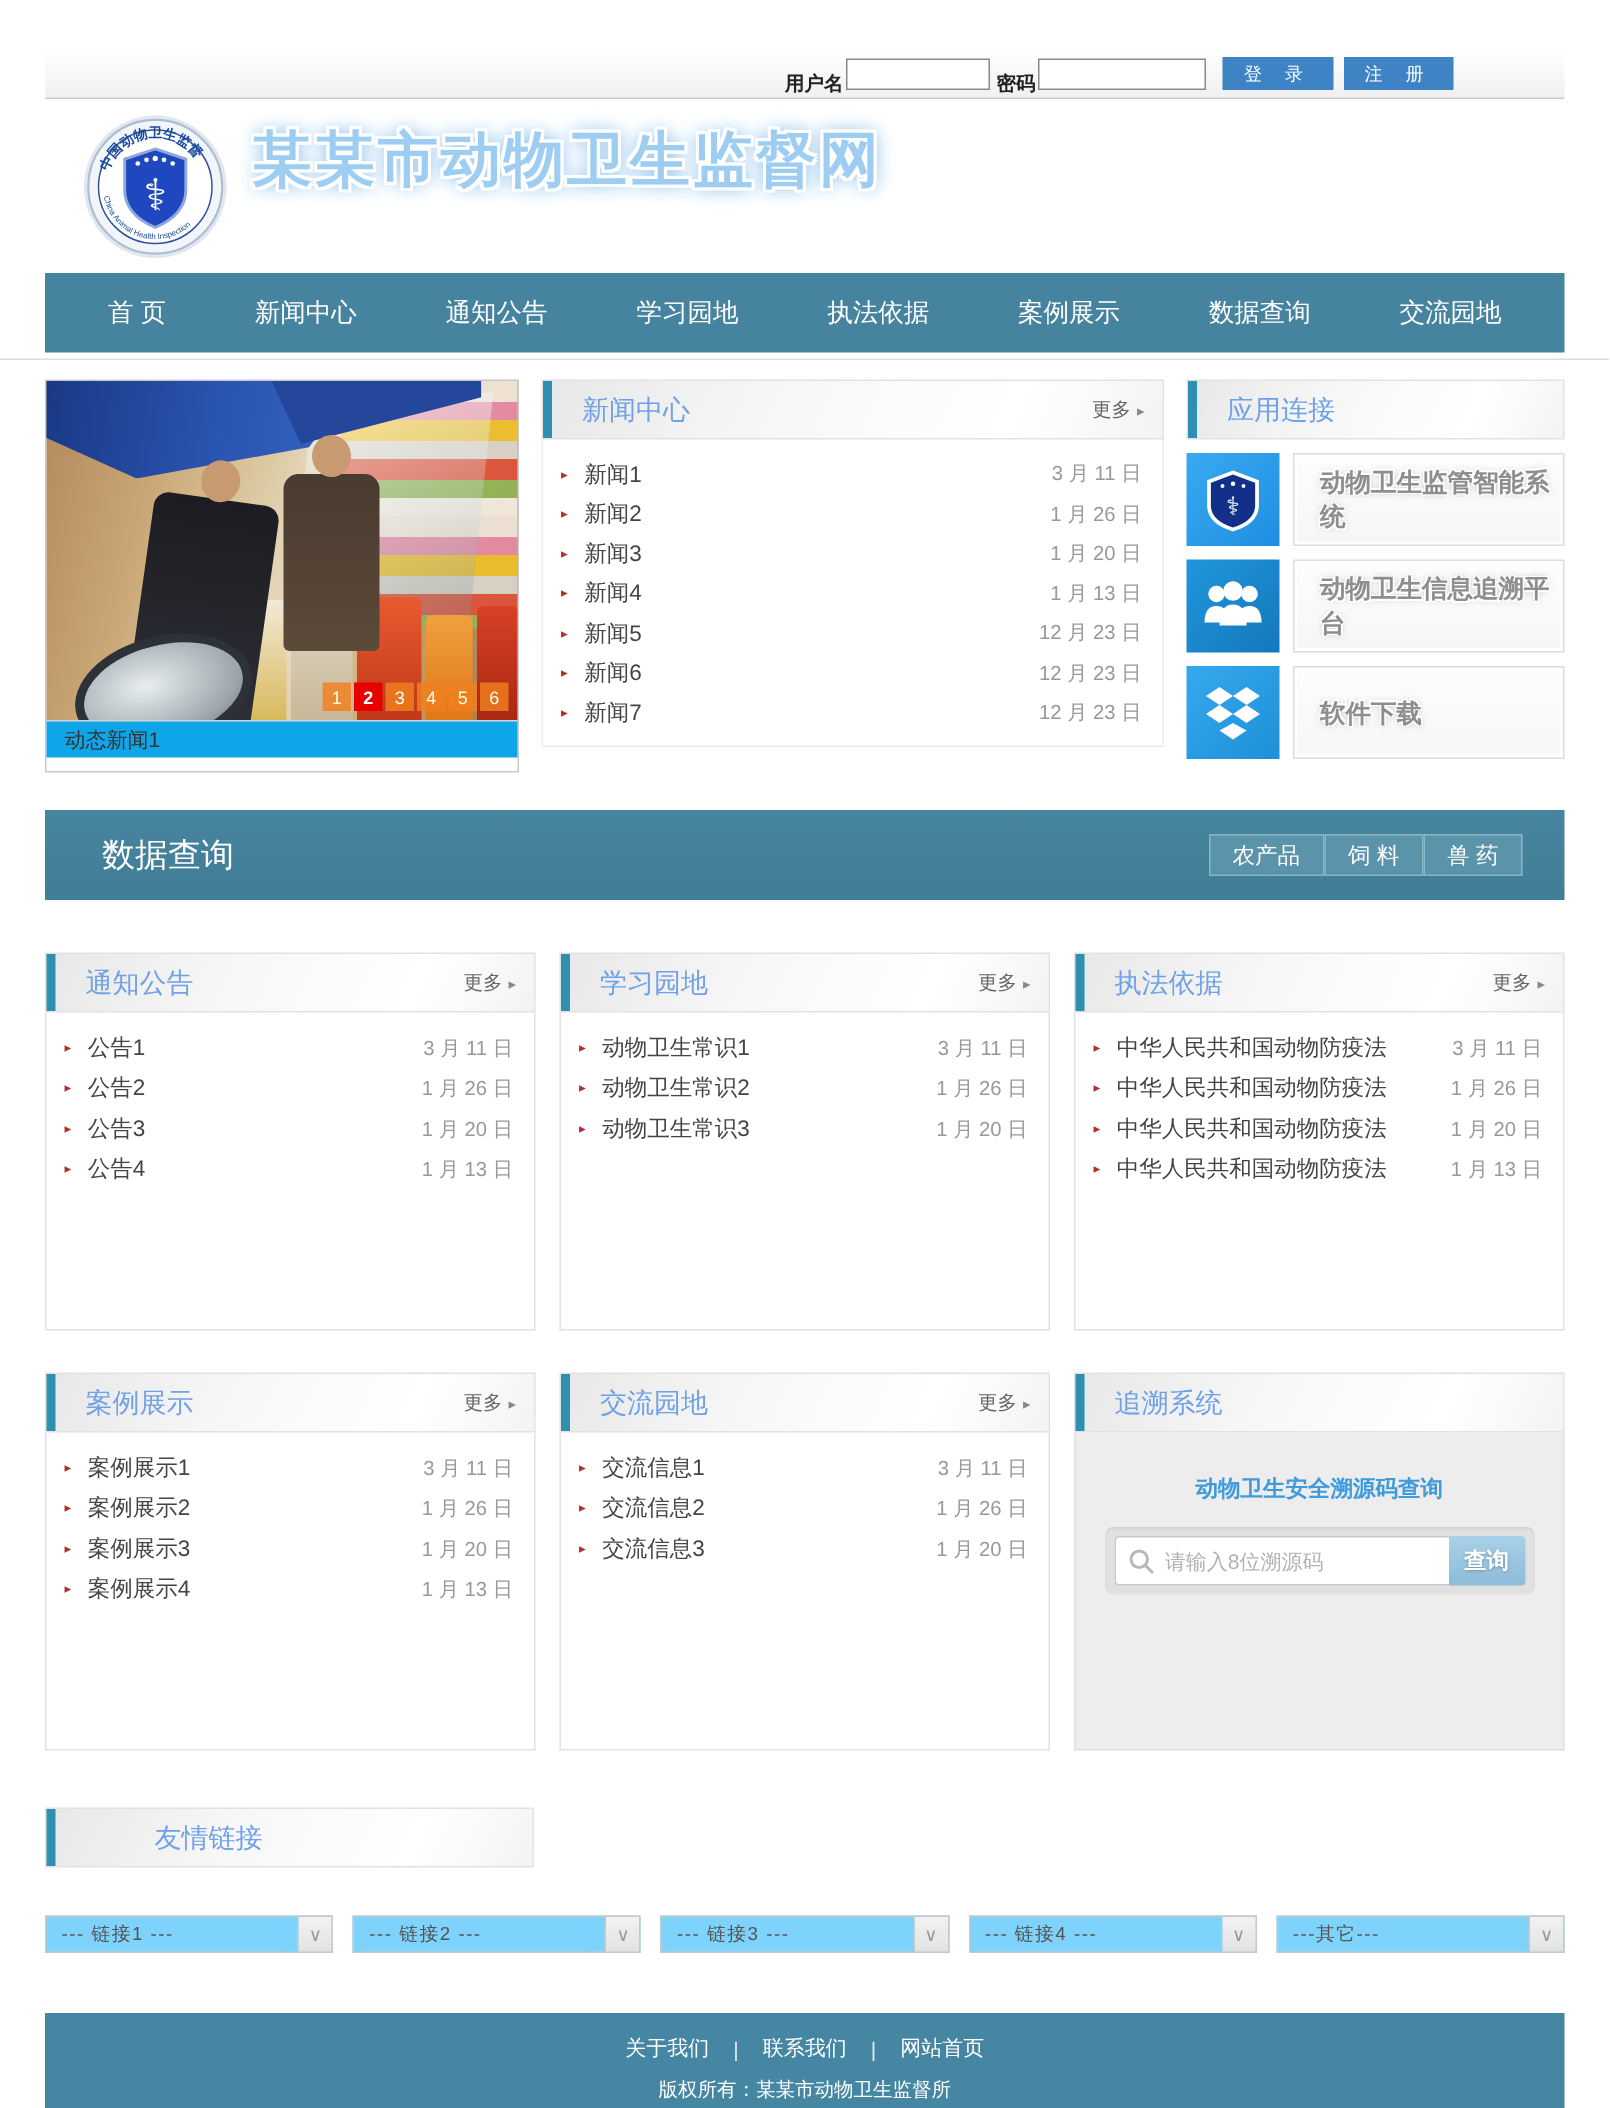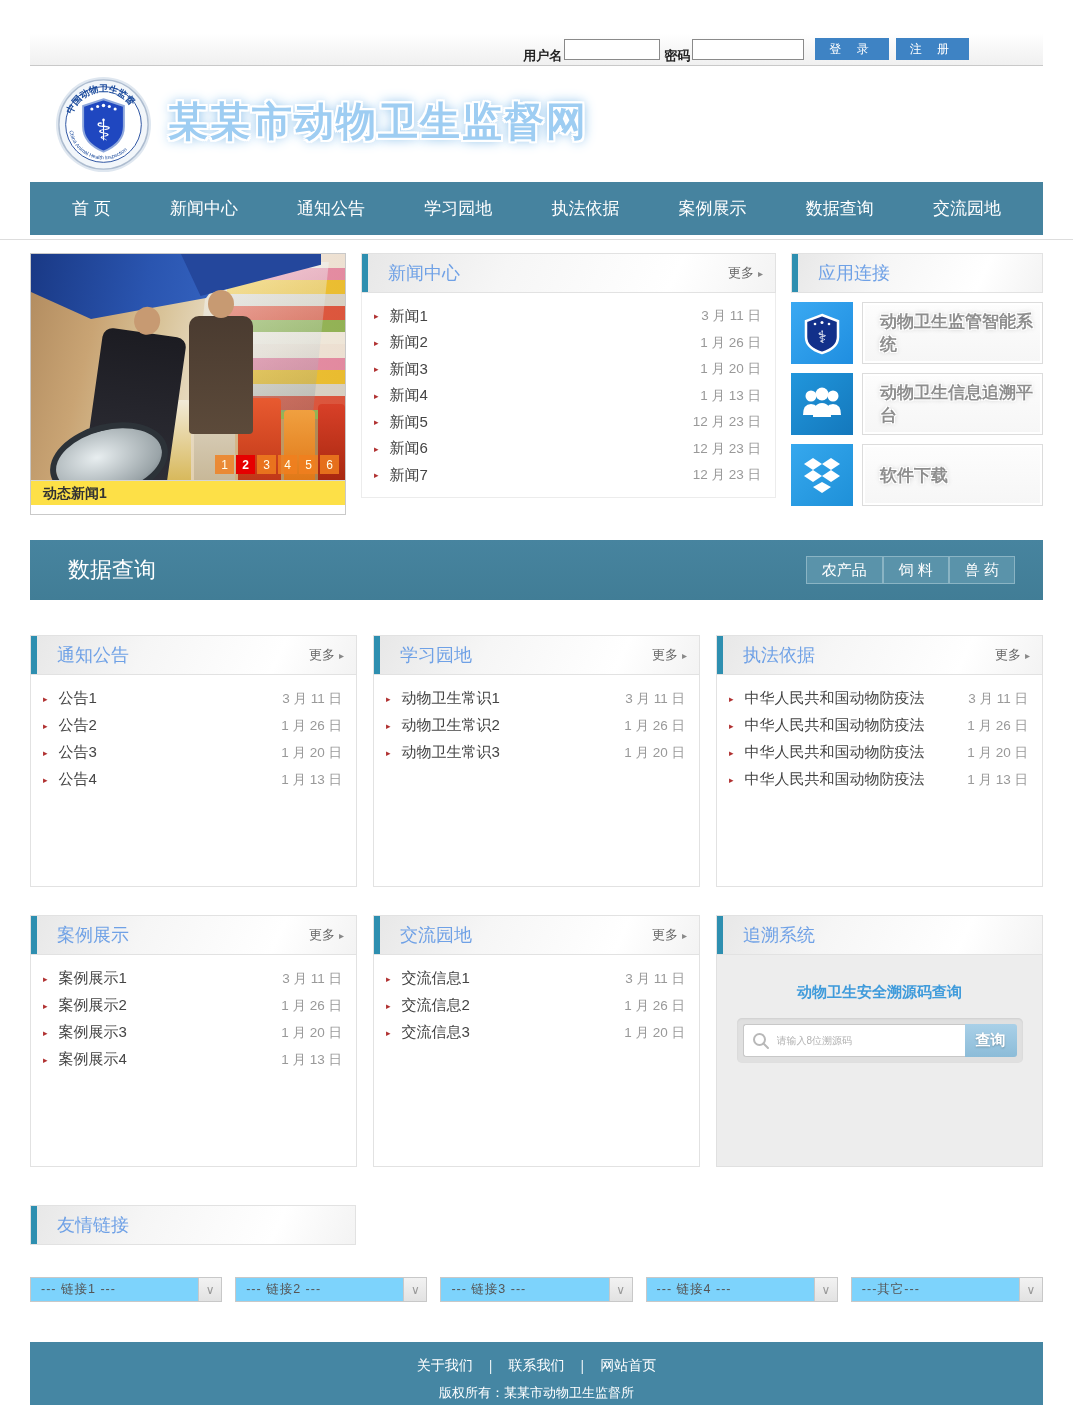--- a/index.html
+++ b/index.html
@@ -12,21 +12,21 @@
     border-bottom:1px solid #c9c9c9; display:flex; align-items:center; justify-content:flex-end;
     padding-right:74px; font-size:13px; }
   .login-bar label { font-weight:bold; color:#222;margin-top:13px; }
   .login-input { width:96px; height:21px; border:1px solid #8a8a8a; background:#fff; margin:0 4px 0 2px; font-size:12px; padding:0 4px; }
   .login-input.pwd { width:112px; }
   .login-btn { height:22px; padding:0 14px; background:#3e83c4; color:#fff; border:none; font-size:12px; margin-left:7px; cursor:pointer; letter-spacing:6px; }
 
   
   .site-header { height:116px; position:relative; background:#fff; }
   .logo { position:absolute; left:25px; top:10px; width:97px; height:97px; }
-  .site-title { position:absolute; left:138px; top:28px; font-size:40px; font-weight:bold; color:#9ecdf2;
+  .site-title { position:absolute; left:138px; top:13px; font-size:40px; font-weight:bold; color:#9ecdf2;
     letter-spacing:2px;
     text-shadow:-2px 0 0 #fff,2px 0 0 #fff,0 -2px 0 #fff,0 2px 0 #fff,-2px -2px 0 #fff,2px 2px 0 #fff,-2px 2px 0 #fff,2px -2px 0 #fff,0 0 14px #86bce8,0 0 10px #a7d2f2; }
 
   
   .nav { height:53px; background:#46839f; display:flex; align-items:center; justify-content:space-between;
     padding:0 42px; }
   .nav-item { color:#fff; font-size:17px; cursor:pointer; white-space:nowrap; }
   .nav-underline { width:1073px; margin:4px 0 0 -30px; border-top:1px solid #ddd; }
 
   
@@ -49,21 +49,21 @@
   .bag1 { width:44px; height:80px; background:linear-gradient(#f2ead8,#d8b95c); }
   .bag2 { width:46px; height:84px; background:linear-gradient(#e0d8c8,#c8b898); }
   .bag3 { width:48px; height:82px; background:linear-gradient(#e85a30,#c03818); }
   .bag4 { width:34px; height:70px; background:linear-gradient(#f0a040,#e07818); }
   .bag5 { width:30px; height:76px; background:linear-gradient(#d84028,#a82810); }
   .mirror { position:absolute; left:18px; bottom:-18px; width:120px; height:74px; border-radius:50%;
     background:radial-gradient(ellipse at 40% 40%,#e8eef0,#9aa4a8 70%,#55606a); border:6px solid #2c3238; transform:rotate(-14deg); }
   .pager { position:absolute; right:6px; bottom:6px; display:flex; gap:2px; }
   .page-num { width:19px; height:19px; background:rgba(240,127,30,.82); color:#ffe; font-size:12px; display:flex; align-items:center; justify-content:center; cursor:pointer; }
   .page-num.active { background:#e60000; color:#fff; font-weight:bold; }
-  .caption { height:25px; line-height:25px; background:#fde047; border-top:1px solid #d5d5d5; padding-left:12px; font-size:14px; color:#333;font-weight:bold; }
+  .caption { height:25px; line-height:25px; background:#0ea5e9; border-top:1px solid #d5d5d5; padding-left:12px; font-size:14px; color:#333; }
 
   
   .panel-header { position:relative; height:40px; background:linear-gradient(115deg,#e7e7e7 0%,#f6f6f6 35%,#ffffff 75%,#f3f3f3 100%); border:1px solid #e2e2e2; display:flex; align-items:center; }
   .panel-header::before { content:""; position:absolute; left:0; top:0; bottom:0; width:6px; background:#2e8fb0; }
   .panel-title { margin-left:26px; font-size:18px; color:#6fa1e6; }
   .more-link { position:absolute; right:12px; font-size:13px; color:#666; cursor:pointer; }
   .more-link .arr { color:#888; font-size:10px; margin-left:4px; }
   .panel-body { background:#fff; border:1px solid #e2e2e2; border-top:none; padding-top:10px; }
   .item-row { display:flex; align-items:center; padding:0 14px 0 12px; cursor:pointer; }
   .bullet { color:#b03030; font-size:9px; margin-right:11px; }
@@ -97,26 +97,26 @@
   .panel-row.second { margin-top:28px; }
   .panel { flex:1; }
   .panel .panel-body { height:212px; }
   .panel .item-row { height:27px; }
 
   
   .trace-body { background:#ededed; border:1px solid #e0e0e0; border-top:none; height:212px; }
   .trace-heading { text-align:center; padding-top:28px; font-size:15px; font-weight:bold; color:#3f9bdb; cursor:pointer; }
   .search-wrap { width:286px; margin:16px auto 0; background:#e0e0e0; border-radius:5px; padding:6px; display:flex; box-shadow:inset 0 1px 2px rgba(0,0,0,.08); }
   .search-field { flex:1; height:33px; background:#fff; border:1px solid #c8c8c8; border-right:none; border-radius:3px 0 0 3px; display:flex; align-items:center; padding:0 8px; }
-  .search-field input { border:none; outline:none; flex:1; font-size:10px; color:#555; margin-left:7px; background:transparent; font-family:inherit; }
+  .search-field input { border:none; outline:none; flex:1; font-size:14px; color:#555; margin-left:7px; background:transparent; font-family:inherit; }
   .search-field input::placeholder { color:#b2b2b2; }
   .search-btn { width:52px; height:33px; border:none; border-radius:0 3px 3px 0; background:linear-gradient(#a9d0e8,#8cbcd8); color:#fff; font-size:15px; font-weight:bold; cursor:pointer; text-shadow:0 1px 2px rgba(0,0,0,.25); }
 
   
-  .friend-header { margin-top:38px; width:326px; }
+  .friend-header { margin-top:38px; width:326px;padding-left:46px; }
   .selects-row { margin-top:32px; display:flex; gap:13px; }
   .fake-select { flex:1; height:25px; border:1px solid #c8c8c8; background:#7dd3fc; display:flex; align-items:center; cursor:pointer; }
   .fake-select .sel-text { flex:1; font-size:12.5px; color:#555; padding-left:10px; letter-spacing:1px; white-space:nowrap; overflow:hidden; }
   .sel-chevron { width:23px; height:23px; background:linear-gradient(#f2f2f2,#e2e2e2); border-left:1px solid #c8c8c8; color:#999; font-size:12px; display:flex; align-items:center; justify-content:center; }
 
   
   .footer { margin-top:40px; height:75px; background:#4586a3; color:#fff; display:flex; flex-direction:column; align-items:center; justify-content:center; gap:9px; }
   .footer-links { font-size:14px; display:flex; align-items:center; }
   .footer-link { cursor:pointer; margin:0 16px; }
   .footer-sep { opacity:.85; }

